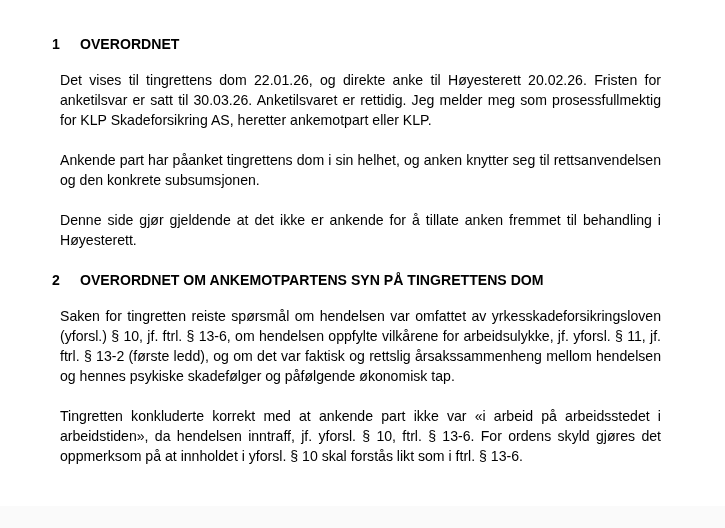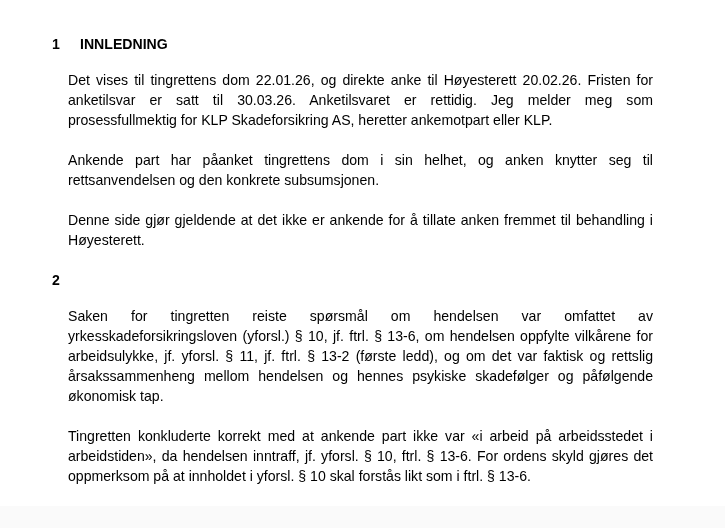--- a/index.html
+++ b/index.html
@@ -44,44 +44,45 @@
     font-size: 14.1px;
     line-height: 20px;
     display: flex;
     margin: 0;
   }
   .heading .num {
     width: 28px;
     display: inline-block;
   }
   p {
-    margin: 16px;
+    margin: 8px;
     text-align: justify;
   }
   .h1 { margin-bottom: 16px; }
   .gap { margin-bottom: 20px; }
   .h2 { margin-bottom: 16px; }
 </style>
 </head>
 <body>
 
 <div class="page">
   <div class="content">
 
     <div class="heading h1">
       <span class="num">1</span>
-      <span>INNLEDNING</span>
+      <span>OVERORDNET</span>
     </div>
 
     <p class="gap">Det vises til tingrettens dom 22.01.26, og direkte anke til Høyesterett 20.02.26. Fristen for anketilsvar er satt til 30.03.26. Anketilsvaret er rettidig. Jeg melder meg som prosessfullmektig for KLP Skadeforsikring AS, heretter ankemotpart eller KLP.</p>
     <p class="gap">Ankende part har påanket tingrettens dom i sin helhet, og anken knytter seg til rettsanvendelsen og den konkrete subsumsjonen.</p>
     <p class="gap">Denne side gjør gjeldende at det ikke er ankende for å tillate anken fremmet til behandling i Høyesterett.</p>
 
     <div class="heading h2">
       <span class="num">2</span>
+      <span>OVERORDNET OM ANKEMOTPARTENS SYN PÅ TINGRETTENS DOM</span>
     </div>
 
     <p class="gap">Saken for tingretten reiste spørsmål om hendelsen var omfattet av yrkesskadeforsikringsloven (yforsl.) § 10, jf. ftrl. § 13-6, om hendelsen oppfylte vilkårene for arbeidsulykke, jf. yforsl. § 11, jf. ftrl. § 13-2 (første ledd), og om det var faktisk og rettslig årsakssammenheng mellom hendelsen og hennes psykiske skadefølger og påfølgende økonomisk tap.</p>
     <p>Tingretten konkluderte korrekt med at ankende part ikke var «i arbeid på arbeidsstedet i arbeidstiden», da hendelsen inntraff, jf. yforsl. § 10, ftrl. § 13-6. For ordens skyld gjøres det oppmerksom på at innholdet i yforsl. § 10 skal forstås likt som i ftrl. § 13-6.</p>
 
   </div>
 </div>
 <div class="below-page"></div>
 
 </body></html>

